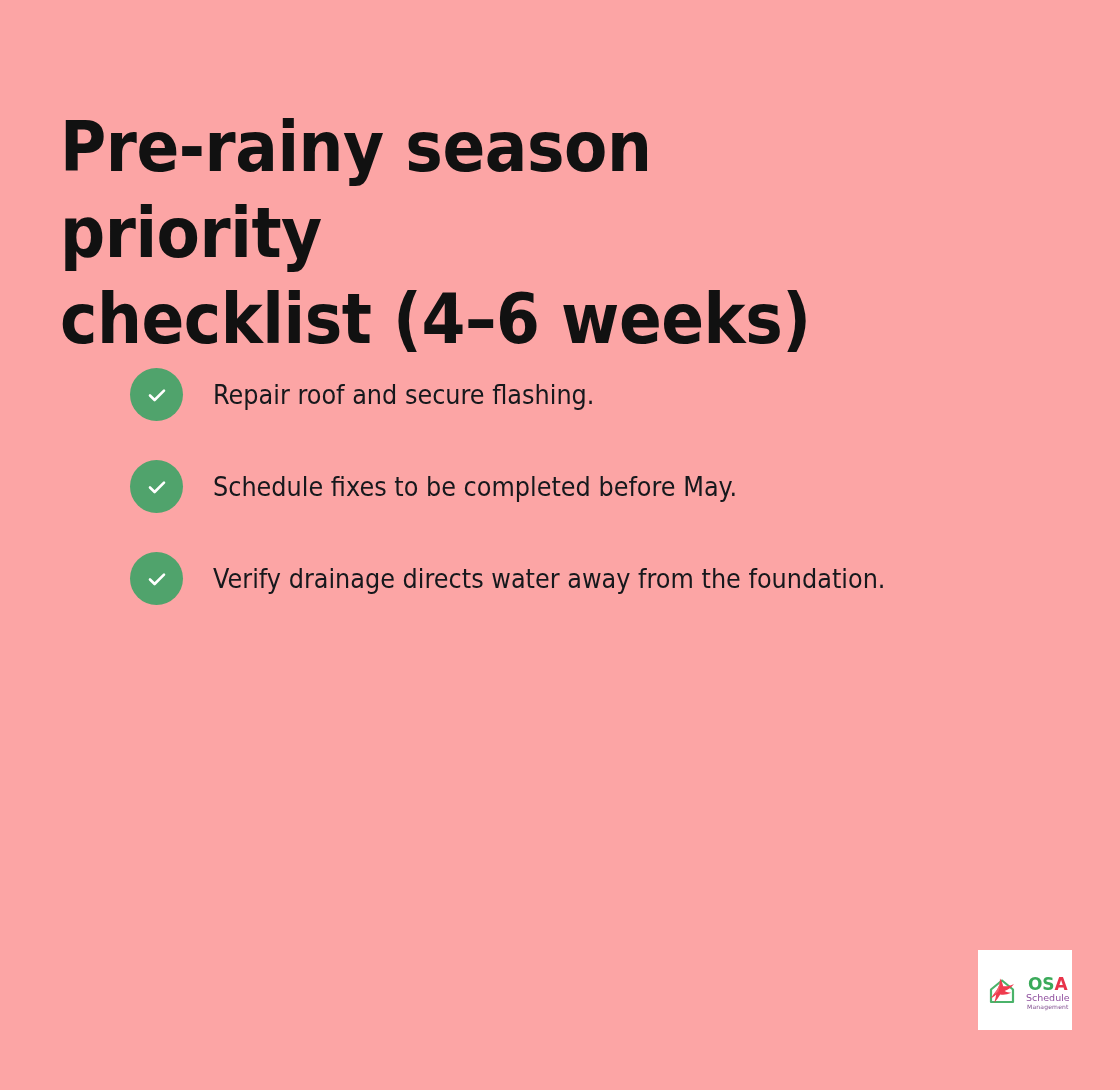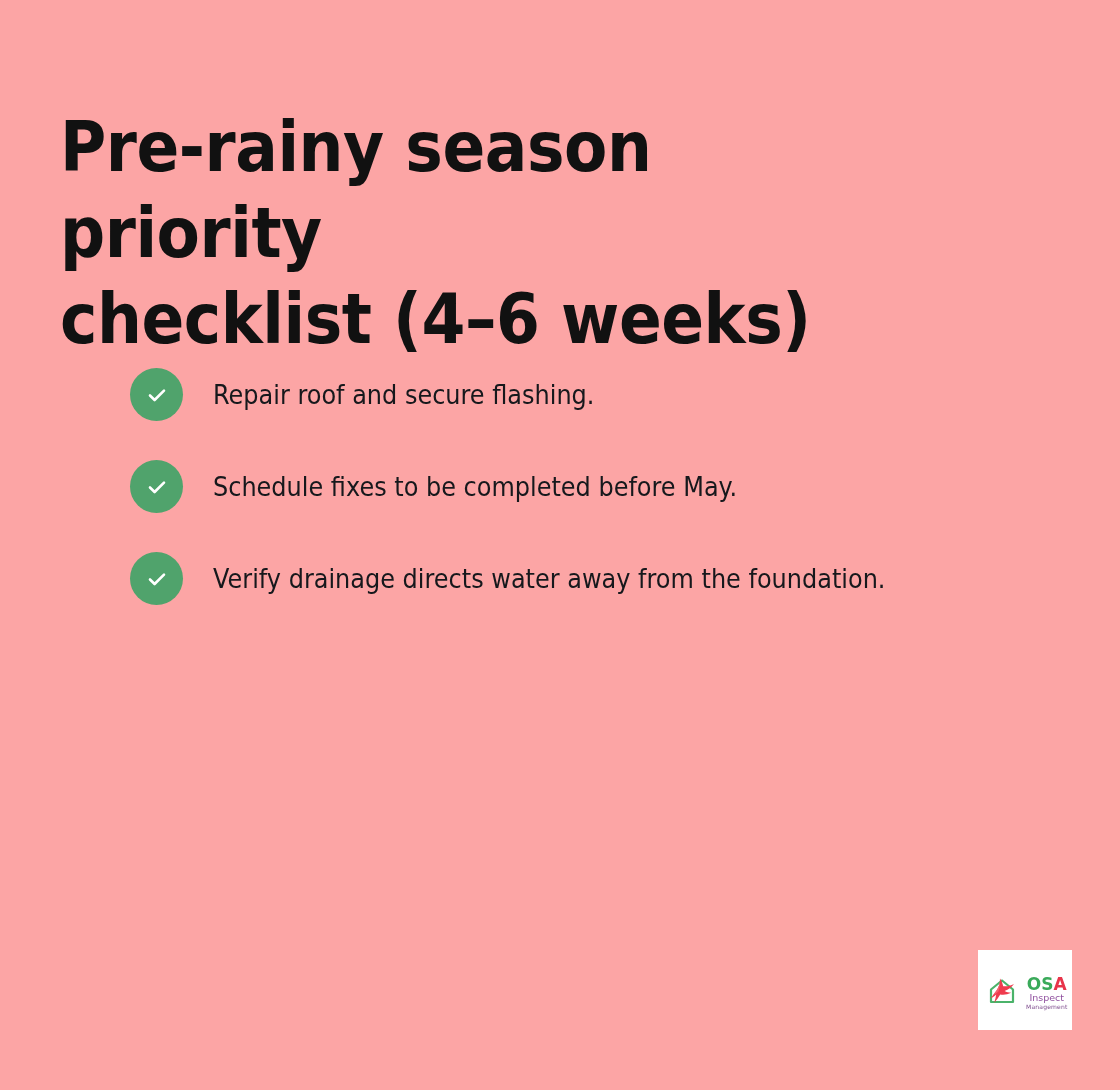--- a/index.html
+++ b/index.html
@@ -185,18 +185,18 @@
       <path d="M22 3.5 C22.2 8 21 12 18.5 15.5 C16.5 18.3 14.5 20.5 12.5 23.5
                C14.5 22.6 16.5 21.2 18.2 19.6 C17.8 22.3 17.2 25 16.2 27.8
                C18.6 25.2 20.6 22.4 22.2 19.4 C25.6 20.2 29.4 19.6 33.2 17.8
                C30.6 17.6 28.4 17 26.6 16 C30.4 14.6 33.6 12.2 36 9
                C32.4 10.8 28.8 11.6 25.2 11.2 C24.6 8.4 23.6 5.8 22 3.5 Z" fill="#ef3b4e"></path>
       <path d="M22 3.5 C22.2 8 21 12 18.5 15.5 C17.4 17 16.3 18.4 15.2 19.9
                C17.1 19.1 18.9 17.9 20.4 16.4 C21.5 13.2 22.2 8.6 22 3.5 Z" fill="#f4626f"></path>
     </svg>
     <div class="logo-wordmark">
       <span class="logo-osa"><span class="g">O</span><span class="g">S</span><span class="r">A</span></span>
-      <span class="logo-property">Inspect</span>
+      <span class="logo-property">Schedule</span>
       <span class="logo-management">Management</span>
     </div>
   </div>
 
 </div>
 
 </body></html>

